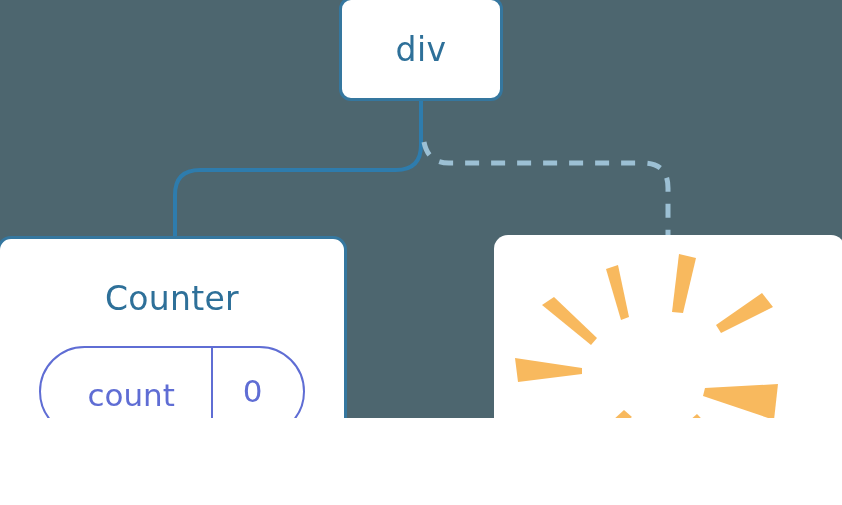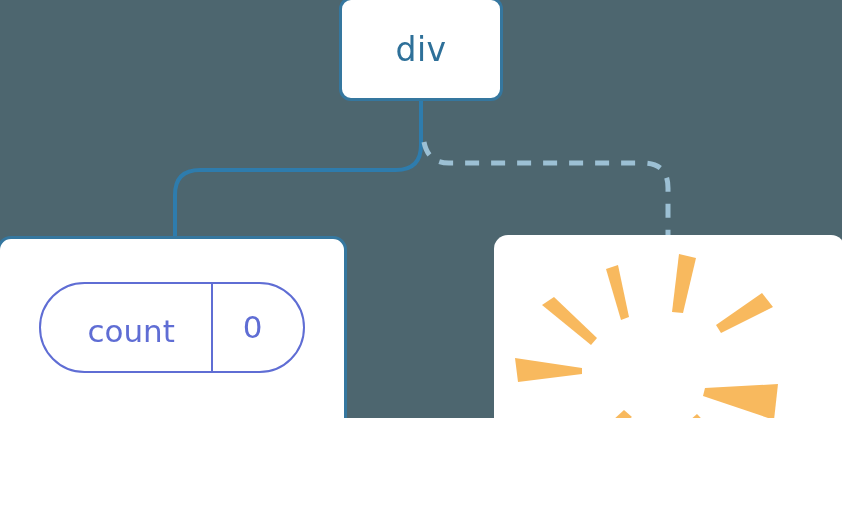--- a/index.html
+++ b/index.html
@@ -140,20 +140,21 @@
     <path d="M 421 101 L 421 145 Q 421 170 396 170 L 200 170 Q 175 170 175 195 L 175 237" fill="none" stroke="#2e7cad" stroke-width="4" stroke-linecap="butt"></path>
 
     <path d="M 424 142 Q 428 163 449 163 L 643 163 Q 668 163 668 188 L 668 237" fill="none" stroke="#9cc0d4" stroke-width="5" stroke-linecap="butt" stroke-dasharray="14 12"></path>
   </svg>
 
   <div class="node" id="node-div">
     <span class="node-title">div</span>
   </div>
 
   <div class="node" id="node-counter">
+    <span class="node-title">Counter</span>
     <div class="state-pill">
       <span class="pill-key">count</span>
       <span class="pill-divider"></span>
       <span class="pill-value">0</span>
     </div>
   </div>
 
   <div class="node" id="node-burst">
     <svg id="burst-svg" viewBox="0 0 351 273" xmlns="http://www.w3.org/2000/svg">
       <g fill="#f8b95e">

